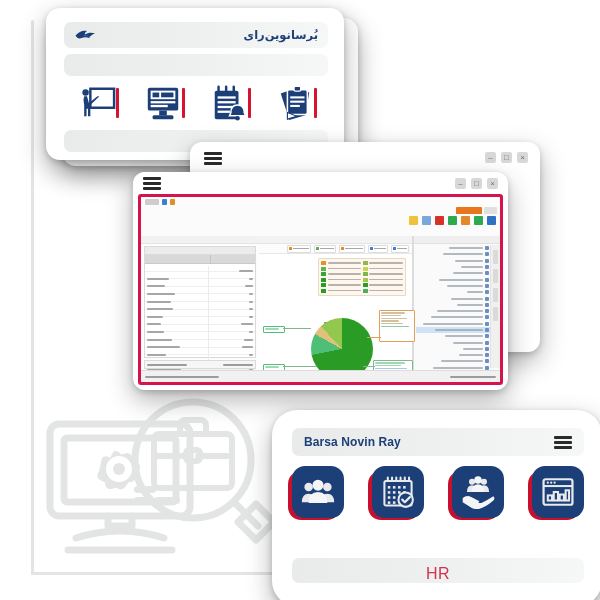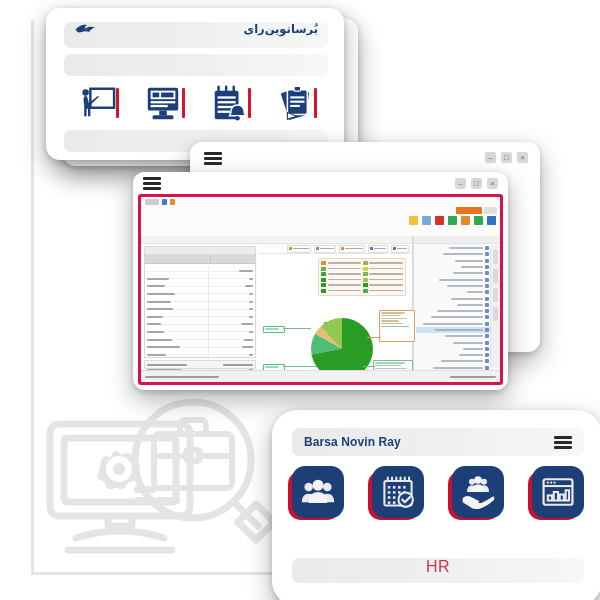--- a/index.html
+++ b/index.html
@@ -20,21 +20,21 @@
   .watermark{position:absolute;left:38px;top:398px;width:240px;height:185px;}
   .watermark svg{width:100%;height:100%;display:block;}
 
   
   .win{position:absolute;background:#fff;border-radius:14px;box-shadow:0 10px 26px rgba(0,0,0,.30),0 2px 6px rgba(0,0,0,.18);}
 
   
   .win-back{left:62px;top:18px;width:296px;height:148px;border-radius:14px;}
   .win-top{left:46px;top:8px;width:298px;height:152px;padding:0;overflow:hidden;}
   .bar{background:linear-gradient(90deg,#e9eaea 0%,#eff0f0 55%,#f6f7f7 100%);border-radius:7px;}
-  .win-top .titlebar{position:absolute;left:18px;top:14px;right:16px;height:26px;display:flex;justify-content:space-between;padding:0 10px;box-sizing:border-box;}
+  .win-top .titlebar{position:absolute;left:18px;top:14px;right:16px;height:26px;display:flex;align-items:center;justify-content:space-between;padding:0 10px;box-sizing:border-box;}
   .fa-title{color:#1c3f78;font-size:11.5px;font-weight:bold;direction:rtl;letter-spacing:.2px;}
   .logo-bird{width:22px;height:14px;}
   .win-top .subbar{position:absolute;left:18px;top:46px;right:16px;height:22px;}
   .win-top .iconrow{position:absolute;left:18px;top:74px;right:16px;height:42px;display:flex;align-items:center;justify-content:space-around;}
   .ic-wrap{position:relative;width:46px;height:40px;display:flex;align-items:center;justify-content:center;}
   .ic-wrap svg{width:38px;height:38px;display:block;}
   .ic-bar{position:absolute;right:1px;top:5px;width:3px;height:30px;background:#d8132f;border-radius:1px;}
   .win-top .botbar{position:absolute;left:18px;top:122px;right:16px;height:22px;}
 
   
@@ -109,21 +109,21 @@
   .win-hr{left:272px;top:410px;width:312px;height:178px;border-radius:25px;padding:9px;}
   .hr-title{position:absolute;left:20px;top:18px;right:18px;height:28px;display:flex;align-items:center;justify-content:space-between;padding:0 12px;box-sizing:border-box;}
   .hr-name{color:#1c3f78;font-size:12px;font-weight:bold;letter-spacing:.1px;}
   .hr-icons{position:absolute;left:20px;top:54px;right:18px;height:56px;display:flex;align-items:center;justify-content:space-between;}
   .hric{position:relative;width:52px;height:52px;}
   .hric .shadow{position:absolute;left:-4px;top:5px;width:52px;height:49px;background:#c8102e;border-radius:13px;}
   .hric .face{position:absolute;left:0;top:0;width:52px;height:52px;background:#1c3f78;border-radius:13px;display:flex;align-items:center;justify-content:center;}
   .hric svg{width:34px;height:34px;display:block;}
   .hr-sub{position:absolute;left:20px;top:118px;right:18px;height:25px;display:flex;align-items:center;justify-content:center;}
   .hr-sub span{color:#d2344e;font-size:11px;letter-spacing:.6px;}
-  .hr-big{position:absolute;left:20px;top:148px;right:18px;height:25px;display:flex;align-items:flex-start;justify-content:center;}
+  .hr-big{position:absolute;left:20px;top:148px;right:18px;height:25px;display:flex;align-items:flex-end;justify-content:center;}
   .hr-big span{color:#d2344e;font-size:16px;letter-spacing:.5px;}
 </style>
 </head>
 <body>
 
 <div id="stage">
 
   <div class="conn-v"></div>
   <div class="conn-h"></div>
 

